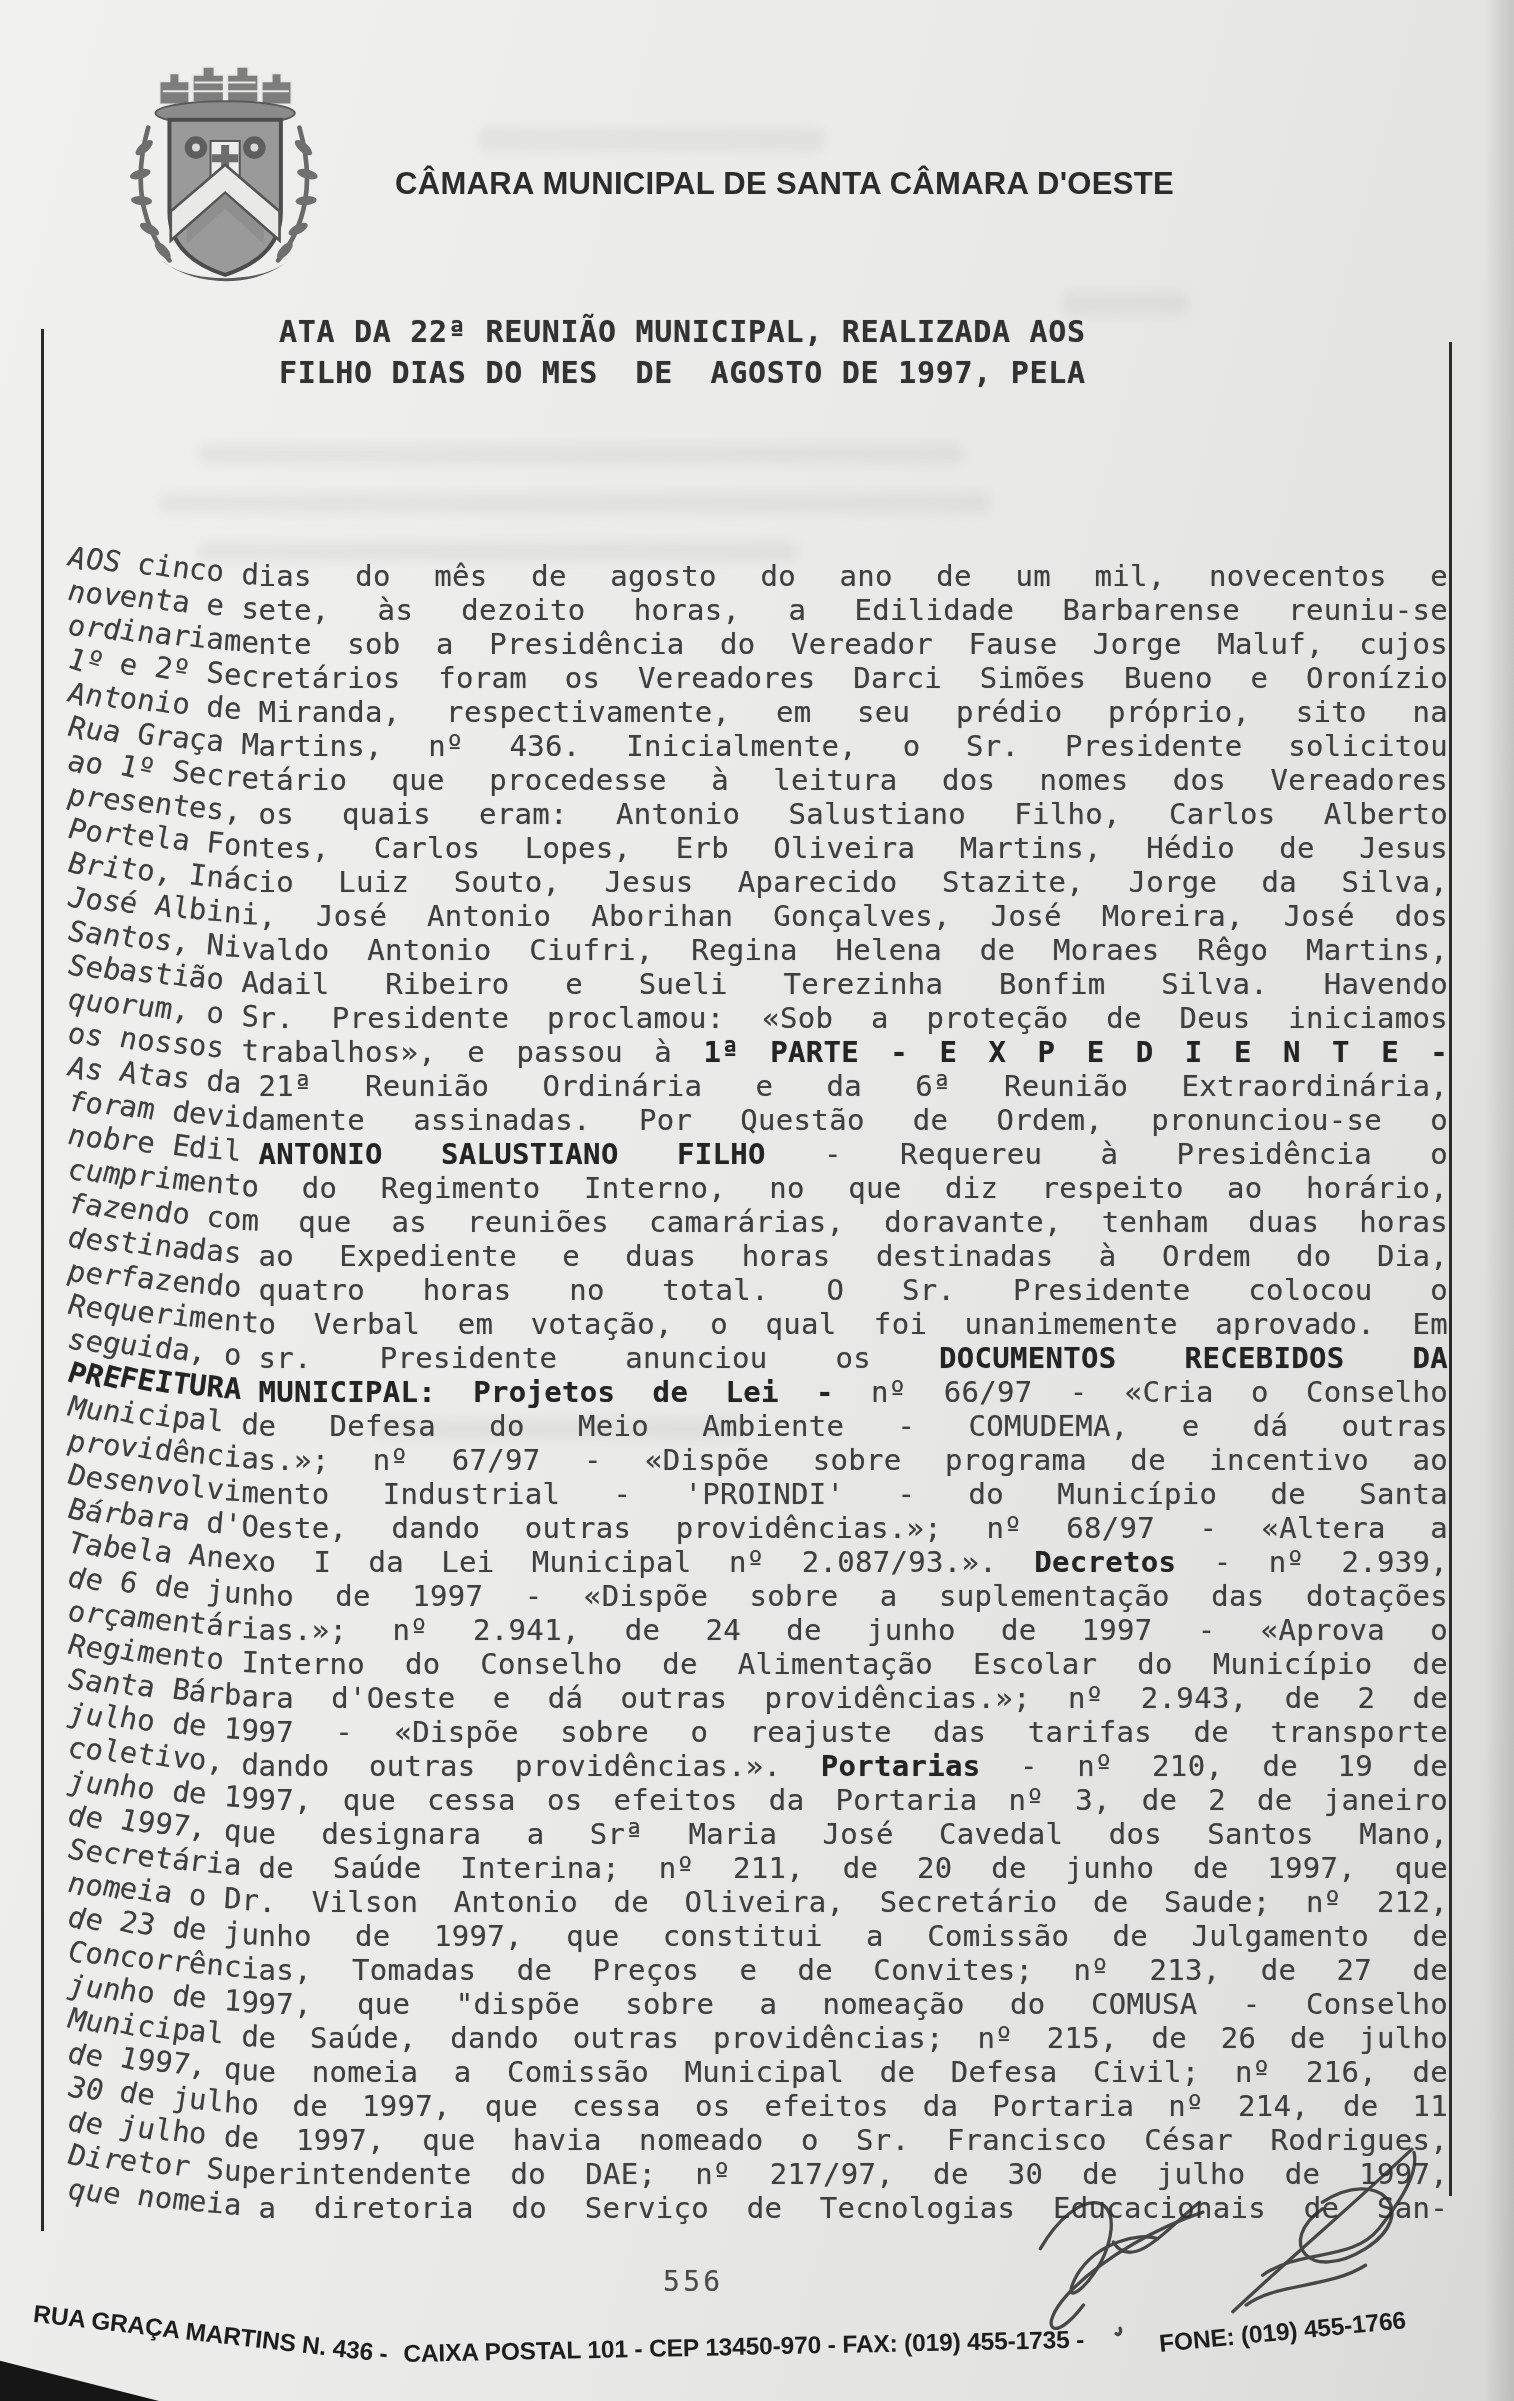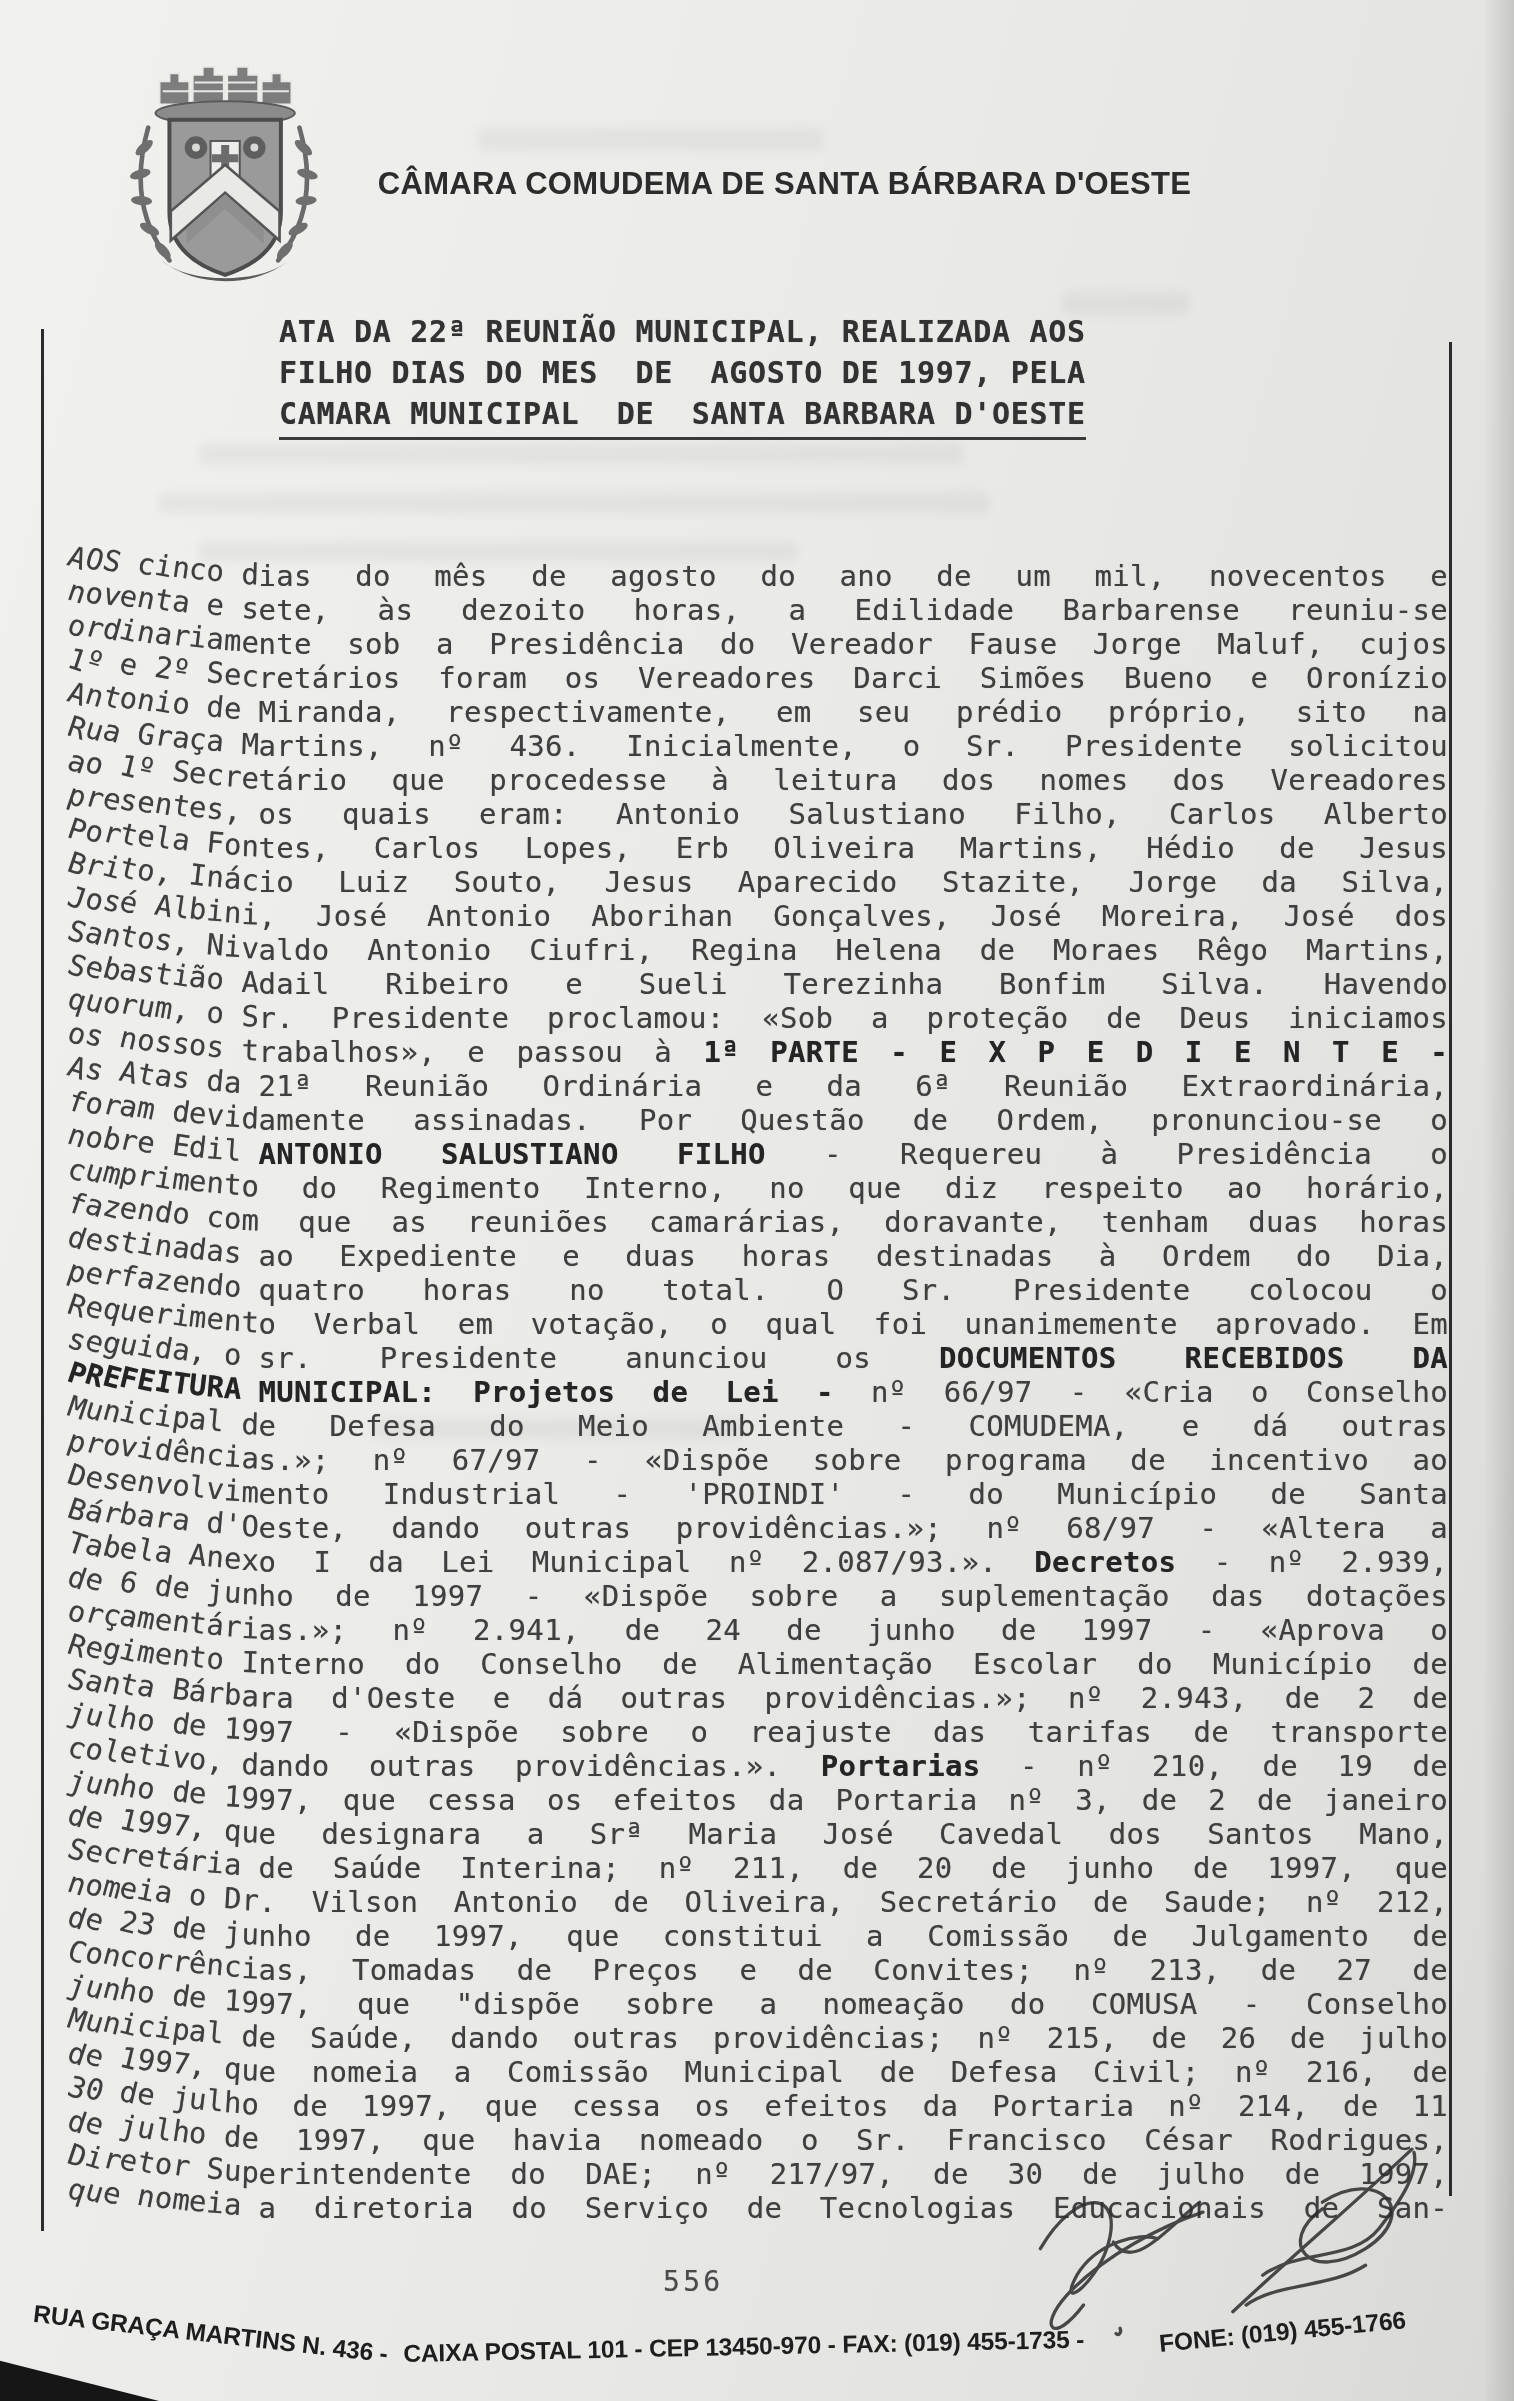--- a/index.html
+++ b/index.html
@@ -100,30 +100,29 @@
     <rect x="132" y="150" width="44" height="56" fill="#ededeb" stroke="#555" stroke-width="3"></rect>
     <path d="M148,156 h12 v14 h14 v12 h-14 v18 h-12 v-18 h-14 v-12 h14 Z" fill="#6c6c6c"></path>
 
     <path d="M72,300 L154,228 L236,300 L236,256 L154,186 L72,256 Z" fill="#e9e9e7" stroke="#555" stroke-width="4"></path>
     <path d="M96,305 L154,252 L212,305 L212,282 L154,230 L96,282 Z" fill="#8f8f8f"></path>
 
     <path d="M58,330 C110,372 200,372 250,330 C210,366 98,366 58,330 Z" fill="#5b5b5b"></path>
   </svg>
 
   <div class="header-center">
-    <div class="org">CÂMARA COMUDEMA DE SANTA BÁRBARA D'OESTE</div>
+    <div class="org">CÂMARA MUNICIPAL DE SANTA CÂMARA D'OESTE</div>
   </div>
 
   <div class="vline" style="left:41px;top:329px;width:2.7px;height:1902px"></div>
   <div class="vline" style="left:1449px;top:342px;width:2.7px;height:1854px"></div>
 
   <div class="title-block">
       <div><span class="tline">ATA DA 22ª REUNIÃO MUNICIPAL, REALIZADA AOS</span></div>
       <div><span class="tline">FILHO DIAS DO MES  DE  AGOSTO DE 1997, PELA</span></div>
-      <div><span class="tline last">CAMARA MUNICIPAL  DE  SANTA BARBARA D'OESTE</span></div>
     </div>
 
   <div class="body-block">
       <div class="bline"><span class="curl" style="transform: translateY(-19px) rotate(18.7deg);">A</span><span class="curl" style="transform: translateY(-17.3px) rotate(17deg);">O</span><span class="curl" style="transform: translateY(-15.5px) rotate(15.3deg);">S</span><span class="curl" style="transform: translateY(-14px) rotate(13.6deg);">&nbsp;</span><span class="curl" style="transform: translateY(-12px) rotate(11.9deg);">c</span><span class="curl" style="transform: translateY(-10.4px) rotate(10.2deg);">i</span><span class="curl" style="transform: translateY(-8.6px) rotate(8.5deg);">n</span><span class="curl" style="transform: translateY(-7px) rotate(6.8deg);">c</span><span class="curl" style="transform: translateY(-5.2px) rotate(5.1deg);">o</span><span class="curl" style="transform: translateY(-3.5px) rotate(3.4deg);">&nbsp;</span><span class="curl" style="transform: translateY(-1.7px) rotate(1.7deg);">d</span><span>ias do mês de agosto do ano de um mil, novecentos e</span></div>
       <div class="bline"><span class="curl" style="transform: translateY(-19px) rotate(18.7deg);">n</span><span class="curl" style="transform: translateY(-17.3px) rotate(17deg);">o</span><span class="curl" style="transform: translateY(-15.5px) rotate(15.3deg);">v</span><span class="curl" style="transform: translateY(-14px) rotate(13.6deg);">e</span><span class="curl" style="transform: translateY(-12px) rotate(11.9deg);">n</span><span class="curl" style="transform: translateY(-10.4px) rotate(10.2deg);">t</span><span class="curl" style="transform: translateY(-8.6px) rotate(8.5deg);">a</span><span class="curl" style="transform: translateY(-7px) rotate(6.8deg);">&nbsp;</span><span class="curl" style="transform: translateY(-5.2px) rotate(5.1deg);">e</span><span class="curl" style="transform: translateY(-3.5px) rotate(3.4deg);">&nbsp;</span><span class="curl" style="transform: translateY(-1.7px) rotate(1.7deg);">s</span><span>ete, às dezoito horas, a Edilidade Barbarense reuniu-se</span></div>
       <div class="bline"><span class="curl" style="transform: translateY(-19px) rotate(18.7deg);">o</span><span class="curl" style="transform: translateY(-17.3px) rotate(17deg);">r</span><span class="curl" style="transform: translateY(-15.5px) rotate(15.3deg);">d</span><span class="curl" style="transform: translateY(-14px) rotate(13.6deg);">i</span><span class="curl" style="transform: translateY(-12px) rotate(11.9deg);">n</span><span class="curl" style="transform: translateY(-10.4px) rotate(10.2deg);">a</span><span class="curl" style="transform: translateY(-8.6px) rotate(8.5deg);">r</span><span class="curl" style="transform: translateY(-7px) rotate(6.8deg);">i</span><span class="curl" style="transform: translateY(-5.2px) rotate(5.1deg);">a</span><span class="curl" style="transform: translateY(-3.5px) rotate(3.4deg);">m</span><span class="curl" style="transform: translateY(-1.7px) rotate(1.7deg);">e</span><span>nte sob a Presidência do Vereador Fause Jorge Maluf, cujos</span></div>
       <div class="bline"><span class="curl" style="transform: translateY(-19px) rotate(18.7deg);">1</span><span class="curl" style="transform: translateY(-17.3px) rotate(17deg);">º</span><span class="curl" style="transform: translateY(-15.5px) rotate(15.3deg);">&nbsp;</span><span class="curl" style="transform: translateY(-14px) rotate(13.6deg);">e</span><span class="curl" style="transform: translateY(-12px) rotate(11.9deg);">&nbsp;</span><span class="curl" style="transform: translateY(-10.4px) rotate(10.2deg);">2</span><span class="curl" style="transform: translateY(-8.6px) rotate(8.5deg);">º</span><span class="curl" style="transform: translateY(-7px) rotate(6.8deg);">&nbsp;</span><span class="curl" style="transform: translateY(-5.2px) rotate(5.1deg);">S</span><span class="curl" style="transform: translateY(-3.5px) rotate(3.4deg);">e</span><span class="curl" style="transform: translateY(-1.7px) rotate(1.7deg);">c</span><span>retários foram os Vereadores Darci Simões Bueno e Oronízio</span></div>
       <div class="bline"><span class="curl" style="transform: translateY(-19px) rotate(18.7deg);">A</span><span class="curl" style="transform: translateY(-17.3px) rotate(17deg);">n</span><span class="curl" style="transform: translateY(-15.5px) rotate(15.3deg);">t</span><span class="curl" style="transform: translateY(-14px) rotate(13.6deg);">o</span><span class="curl" style="transform: translateY(-12px) rotate(11.9deg);">n</span><span class="curl" style="transform: translateY(-10.4px) rotate(10.2deg);">i</span><span class="curl" style="transform: translateY(-8.6px) rotate(8.5deg);">o</span><span class="curl" style="transform: translateY(-7px) rotate(6.8deg);">&nbsp;</span><span class="curl" style="transform: translateY(-5.2px) rotate(5.1deg);">d</span><span class="curl" style="transform: translateY(-3.5px) rotate(3.4deg);">e</span><span class="curl" style="transform: translateY(-1.7px) rotate(1.7deg);">&nbsp;</span><span>Miranda, respectivamente, em seu prédio próprio, sito na</span></div>
       <div class="bline"><span class="curl" style="transform: translateY(-19px) rotate(18.7deg);">R</span><span class="curl" style="transform: translateY(-17.3px) rotate(17deg);">u</span><span class="curl" style="transform: translateY(-15.5px) rotate(15.3deg);">a</span><span class="curl" style="transform: translateY(-14px) rotate(13.6deg);">&nbsp;</span><span class="curl" style="transform: translateY(-12px) rotate(11.9deg);">G</span><span class="curl" style="transform: translateY(-10.4px) rotate(10.2deg);">r</span><span class="curl" style="transform: translateY(-8.6px) rotate(8.5deg);">a</span><span class="curl" style="transform: translateY(-7px) rotate(6.8deg);">ç</span><span class="curl" style="transform: translateY(-5.2px) rotate(5.1deg);">a</span><span class="curl" style="transform: translateY(-3.5px) rotate(3.4deg);">&nbsp;</span><span class="curl" style="transform: translateY(-1.7px) rotate(1.7deg);">M</span><span>artins, nº 436. Inicialmente, o Sr. Presidente solicitou</span></div>
       <div class="bline"><span class="curl" style="transform: translateY(-19px) rotate(18.7deg);">a</span><span class="curl" style="transform: translateY(-17.3px) rotate(17deg);">o</span><span class="curl" style="transform: translateY(-15.5px) rotate(15.3deg);">&nbsp;</span><span class="curl" style="transform: translateY(-14px) rotate(13.6deg);">1</span><span class="curl" style="transform: translateY(-12px) rotate(11.9deg);">º</span><span class="curl" style="transform: translateY(-10.4px) rotate(10.2deg);">&nbsp;</span><span class="curl" style="transform: translateY(-8.6px) rotate(8.5deg);">S</span><span class="curl" style="transform: translateY(-7px) rotate(6.8deg);">e</span><span class="curl" style="transform: translateY(-5.2px) rotate(5.1deg);">c</span><span class="curl" style="transform: translateY(-3.5px) rotate(3.4deg);">r</span><span class="curl" style="transform: translateY(-1.7px) rotate(1.7deg);">e</span><span>tário que procedesse à leitura dos nomes dos Vereadores</span></div>

